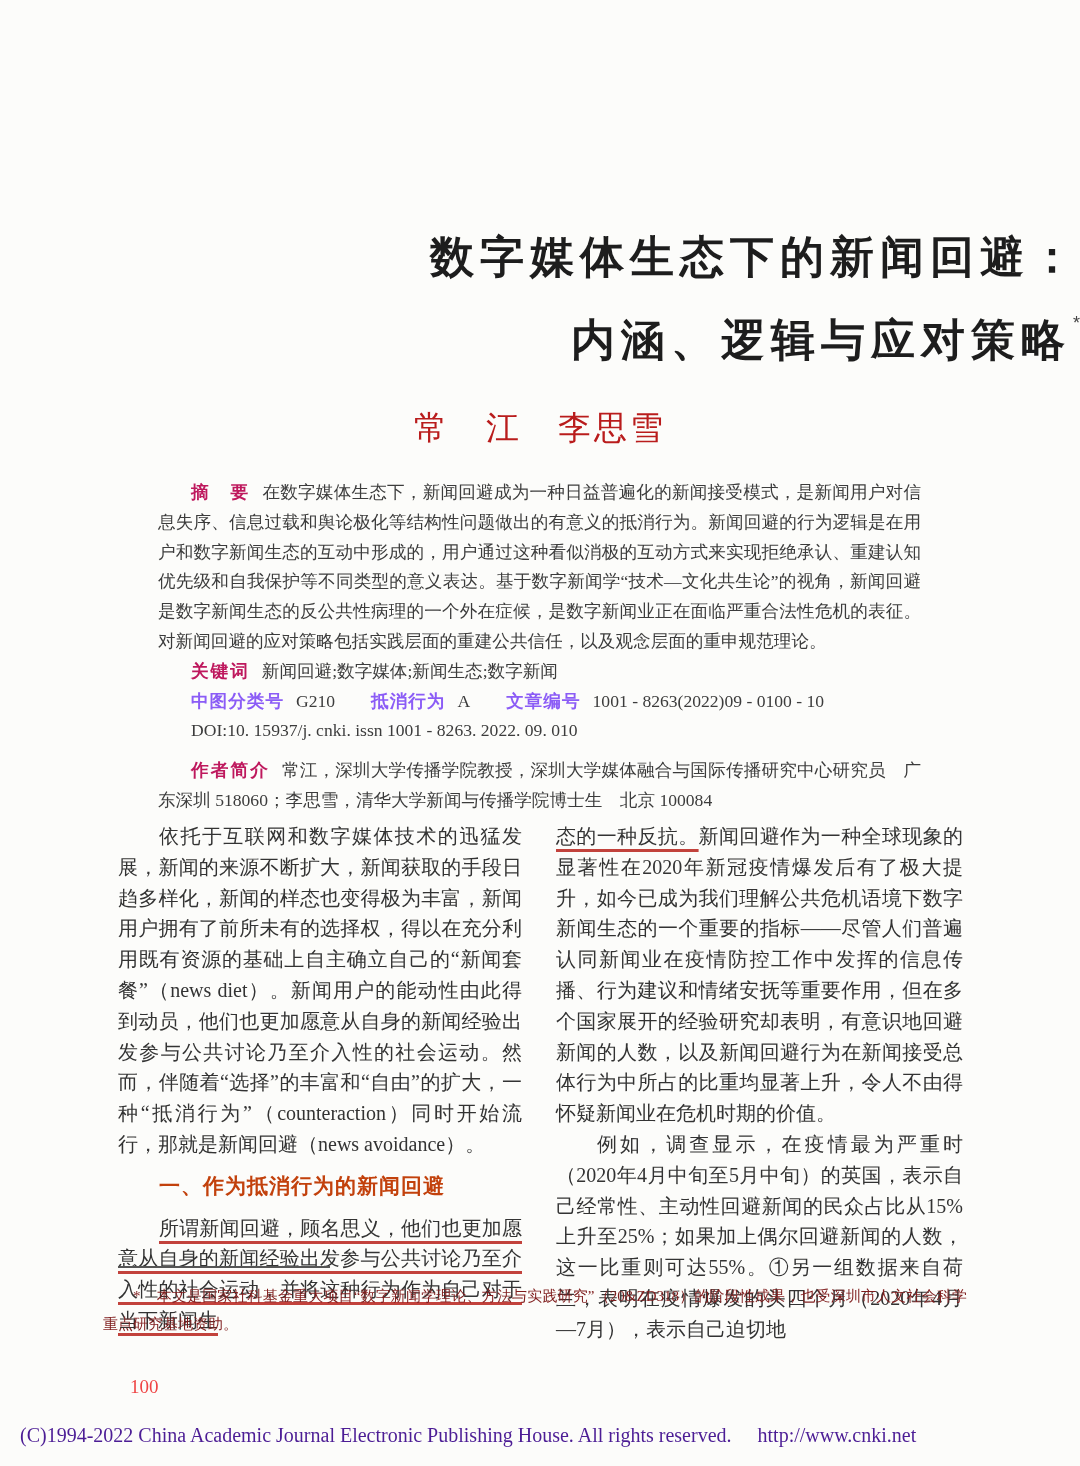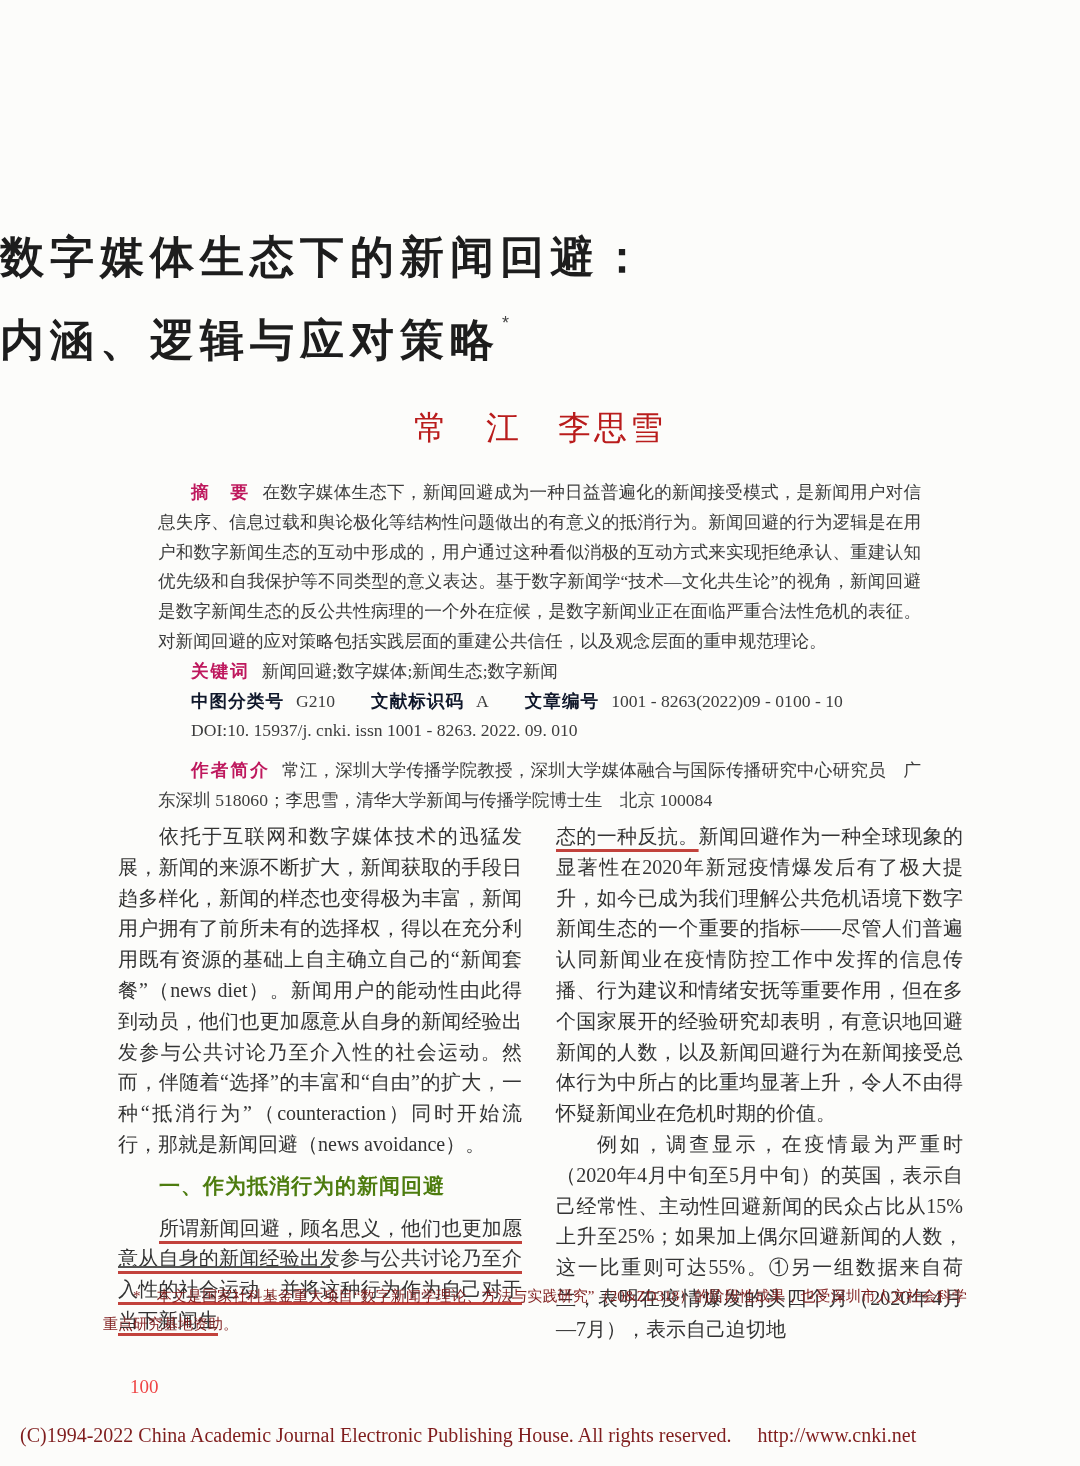--- a/index.html
+++ b/index.html
@@ -9,21 +9,21 @@
     margin:0 auto;
     background:#fcfcfa;
     color:#353535;
     font-family:"Liberation Serif", serif;
     overflow:hidden;
   }
 
   
   .title {
     position:absolute; top:224px; left:0; width:100%;
-    margin:0; text-align:left;
+    margin:0; text-align:right;
     font-family:"Liberation Sans", sans-serif;
     font-weight:900; font-size:44px; line-height:66px;
     letter-spacing:6px; color:#1d1d1d;
   }
   .title sup {
     font-size:18px; font-weight:400; letter-spacing:0;
     vertical-align:26px; margin-left:2px; color:#444;
   }
   .authors {
     position:absolute; top:406px; left:0; width:100%;
@@ -37,40 +37,40 @@
     text-align:justify; color:#3c3c3c;
   }
   .frontmatter p { margin:0; text-indent:33px; }
   .fm-label {
     font-family:"Liberation Sans", sans-serif;
     font-weight:bold; letter-spacing:2px; color:#be185d;
     margin-right:12px;
   }
   .fm-meta b {
     font-family:"Liberation Sans", sans-serif;
-    font-weight:bold; letter-spacing:1px; color:#0f172a;
+    font-weight:bold; letter-spacing:1px; color:#8b5cf6;
   }
   .fm-meta .val { margin:0 36px 0 12px; }
   .fm-meta .val-last { margin-left:12px; }
   .bio { margin-top:10px !important; }
 
   
   .col {
     position:absolute; top:821px;
     font-size:20px; line-height:30.8px;
     text-align:justify; color:#333333;
   }
   .col p { margin:0; text-indent:41px; }
   .col-left  { left:118px; width:404px; }
   .col-right { left:556px; width:407px; }
   .col-right .cont { text-indent:0; }
   .section-heading {
     margin:11px 0 11px 0 !important;
     font-family:"Liberation Sans", sans-serif;
-    font-weight:bold; font-size:21px; color:#4d7c0f;
+    font-weight:bold; font-size:21px; color:#c2410c;
     text-indent:40px; letter-spacing:1px;
   }
   .red-underline {
     text-decoration:underline;
     text-decoration-color:#c2423c;
     text-decoration-thickness:2.5px;
     text-underline-offset:6px;
   }
 
   
@@ -85,40 +85,40 @@
   .footnote p { margin:0; text-indent:30px; }
   .footnote .mark { margin-right:16px; }
 
   
   .page-number {
     position:absolute; left:130px; top:1376px;
     font-size:19px; color:#ef4444;
   }
   .copyright {
     position:absolute; left:20px; top:1424px; width:1040px;
-    font-size:20px; color:#7f1d1d; white-space:nowrap;
+    font-size:20px; color:#4c1d95; white-space:nowrap;
   }
   .copyright .url { margin-left:26px; }
 </style>
 </head>
 <body>
 
 <div class="page">
 
   <h1 class="title">
     <span>数字媒体生态下的新闻回避：</span><br>
     <span>内涵、逻辑与应对策略</span><sup>*</sup>
   </h1>
 
   <div class="authors">常　江　李思雪</div>
 
   <div class="frontmatter">
     <p><span class="fm-label">摘　要</span><span>在数字媒体生态下，新闻回避成为一种日益普遍化的新闻接受模式，是新闻用户对信息失序、信息过载和舆论极化等结构性问题做出的有意义的抵消行为。新闻回避的行为逻辑是在用户和数字新闻生态的互动中形成的，用户通过这种看似消极的互动方式来实现拒绝承认、重建认知优先级和自我保护等不同类型的意义表达。基于数字新闻学“技术—文化共生论”的视角，新闻回避是数字新闻生态的反公共性病理的一个外在症候，是数字新闻业正在面临严重合法性危机的表征。对新闻回避的应对策略包括实践层面的重建公共信任，以及观念层面的重申规范理论。</span></p>
     <p><span class="fm-label">关键词</span><span>新闻回避;数字媒体;新闻生态;数字新闻</span></p>
-    <p class="fm-meta"><b>中图分类号</b><span class="val">G210</span><b>文献标识码</b><span class="val">A</span><b>文章编号</b><span class="val-last">1001 - 8263(2022)09 - 0100 - 10</span></p>
+    <p class="fm-meta"><b>中图分类号</b><span class="val">G210</span><b>抵消行为</b><span class="val">A</span><b>文章编号</b><span class="val-last">1001 - 8263(2022)09 - 0100 - 10</span></p>
     <p>DOI:10. 15937/j. cnki. issn 1001 - 8263. 2022. 09. 010</p>
     <p class="bio"><span class="fm-label">作者简介</span><span>常江，深圳大学传播学院教授，深圳大学媒体融合与国际传播研究中心研究员　广东深圳 518060；李思雪，清华大学新闻与传播学院博士生　北京 100084</span></p>
   </div>
 
   <div class="col col-left">
     <p>依托于互联网和数字媒体技术的迅猛发展，新闻的来源不断扩大，新闻获取的手段日趋多样化，新闻的样态也变得极为丰富，新闻用户拥有了前所未有的选择权，得以在充分利用既有资源的基础上自主确立自己的“新闻套餐”（news diet）。新闻用户的能动性由此得到动员，他们也更加愿意从自身的新闻经验出发参与公共讨论乃至介入性的社会运动。然而，伴随着“选择”的丰富和“自由”的扩大，一种“抵消行为”（counteraction）同时开始流行，那就是新闻回避（news avoidance）。</p>
     <p class="section-heading">一、作为抵消行为的新闻回避</p>
     <p><span class="red-underline">所谓新闻回避，顾名思义，他们也更加愿意从自身的新闻经验出发参与公共讨论乃至介入性的社会运动，并将这种行为作为自己对于当下新闻生</span></p>
   </div>
 

